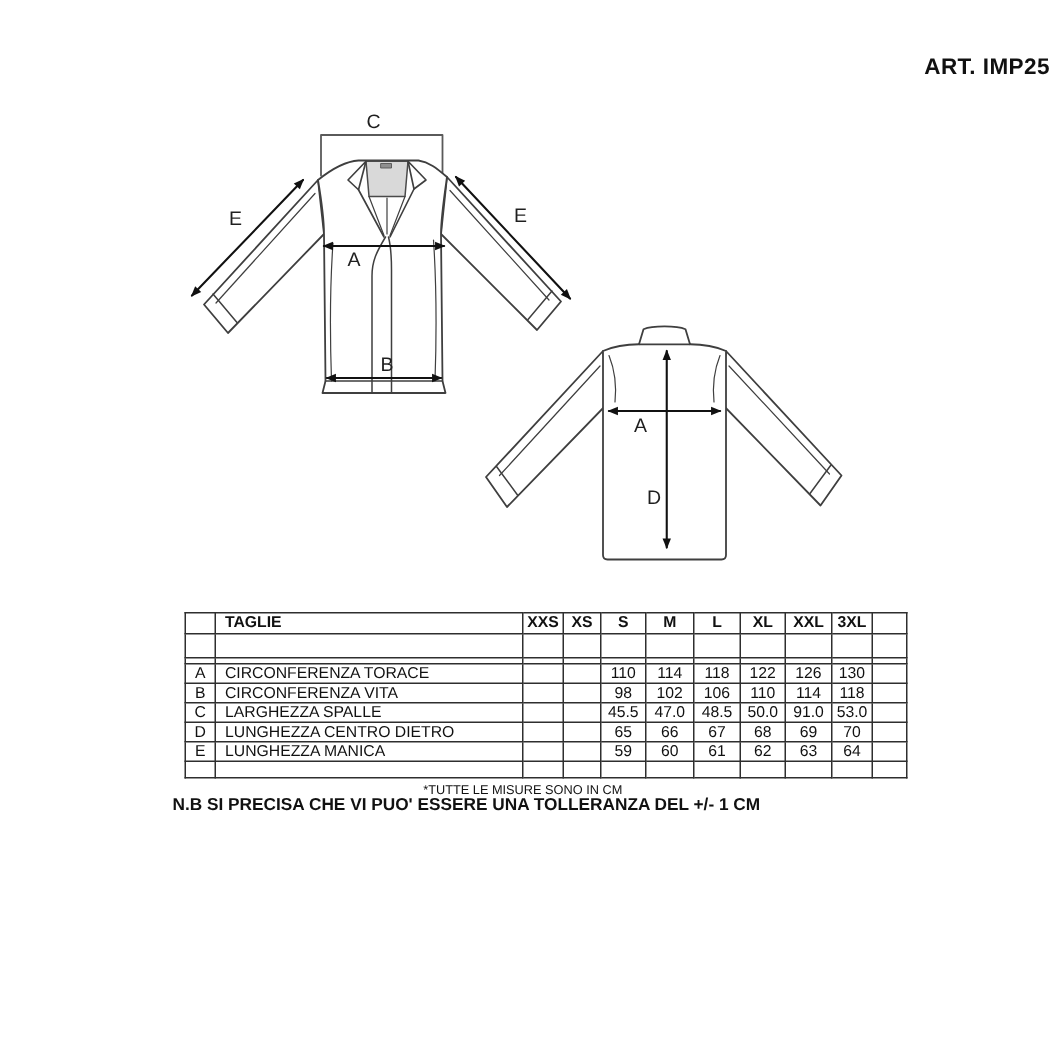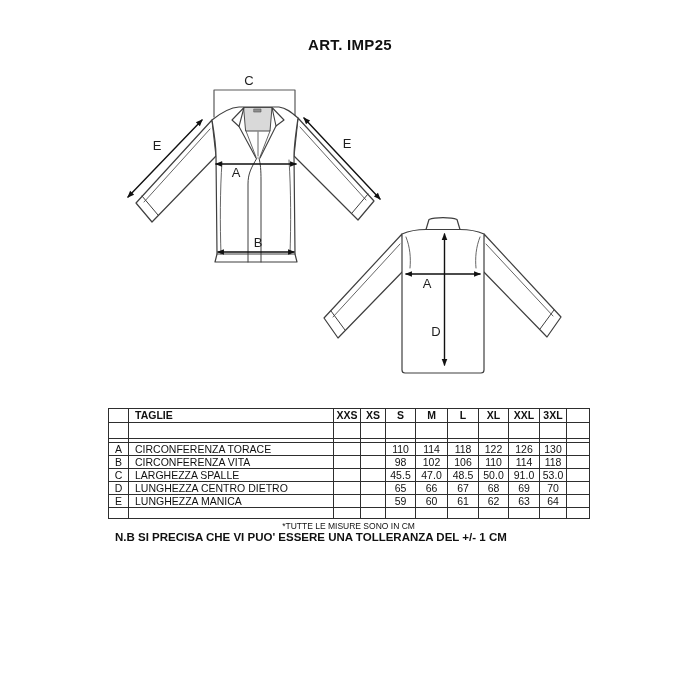--- a/index.html
+++ b/index.html
@@ -1,27 +1,27 @@
 <!DOCTYPE html>
 <html><head>
 <meta charset="utf-8">
 <style>
   html,body{margin:0;padding:0;}
   body{
     width:700px;height:700px;background:#ffffff;position:relative;
     font-family:"Liberation Sans",sans-serif;color:#1a1a1a;overflow:hidden;
   }
   .page-title{
-    position:absolute;top:36px;left:0;width:700px;text-align:center;
+    position:absolute;top:36px;left:0;width:700px;text-align:right;
     font-size:15px;font-weight:bold;letter-spacing:.3px;color:#111;
   }
   .diagram{position:absolute;left:100px;top:60px;width:500px;height:340px;}
   .mlabel{font-family:"Liberation Sans",sans-serif;font-size:13px;fill:#1f1f1f;}
   table.size-table{
-    position:absolute;left:108px;top:408px;width:481px;
+    position:absolute;left:123px;top:408px;width:481px;
     border-collapse:collapse;table-layout:fixed;
     font-size:10.5px;color:#111;
   }
   table.size-table td, table.size-table th{
     border:1px solid #2e2e2e;padding:0 2px;height:12px;line-height:12px;
     text-align:center;font-weight:normal;overflow:hidden;white-space:nowrap;
   }
   table.size-table th{font-weight:bold;}
   table.size-table .c-label{text-align:left;padding-left:6px;}
   tr.row-header td, tr.row-header th{height:13px;line-height:13px;}

